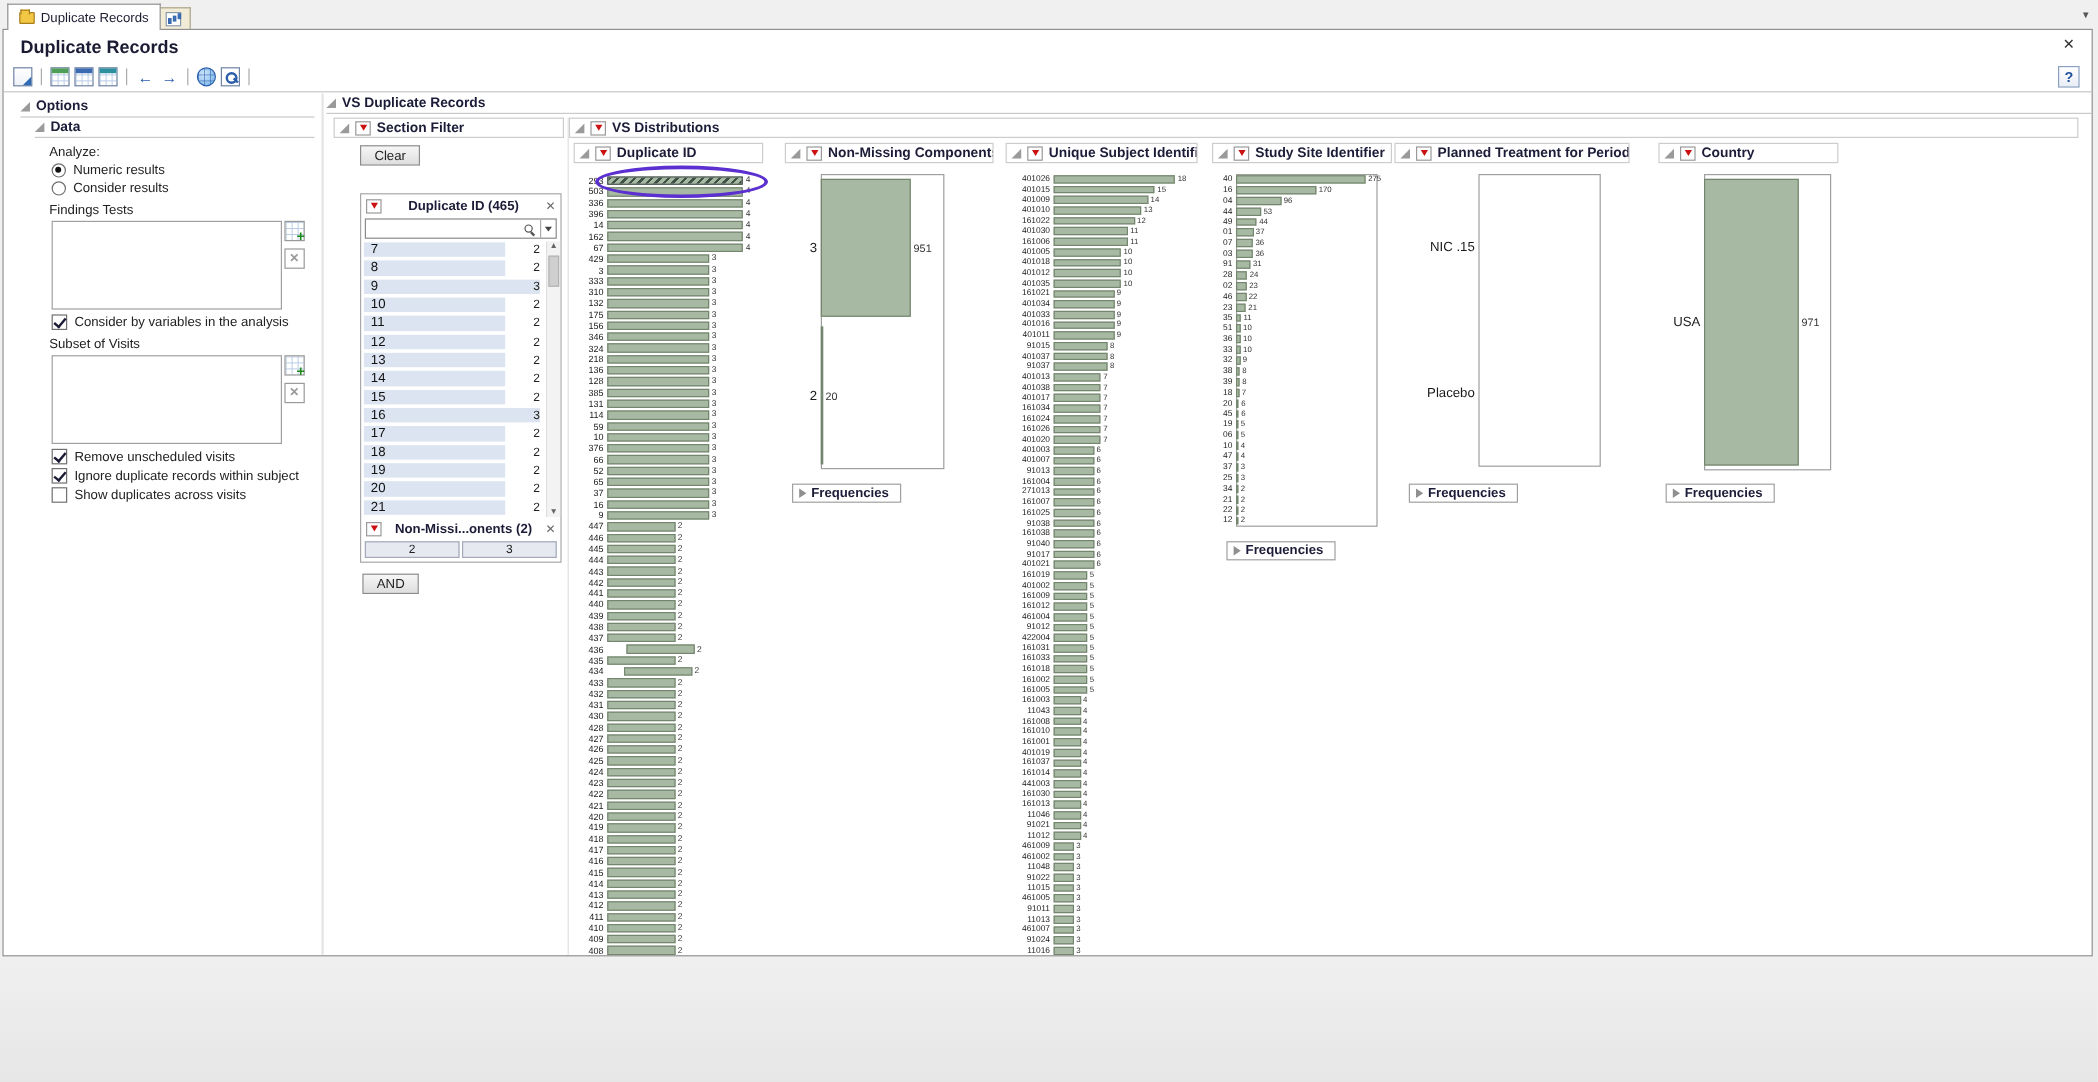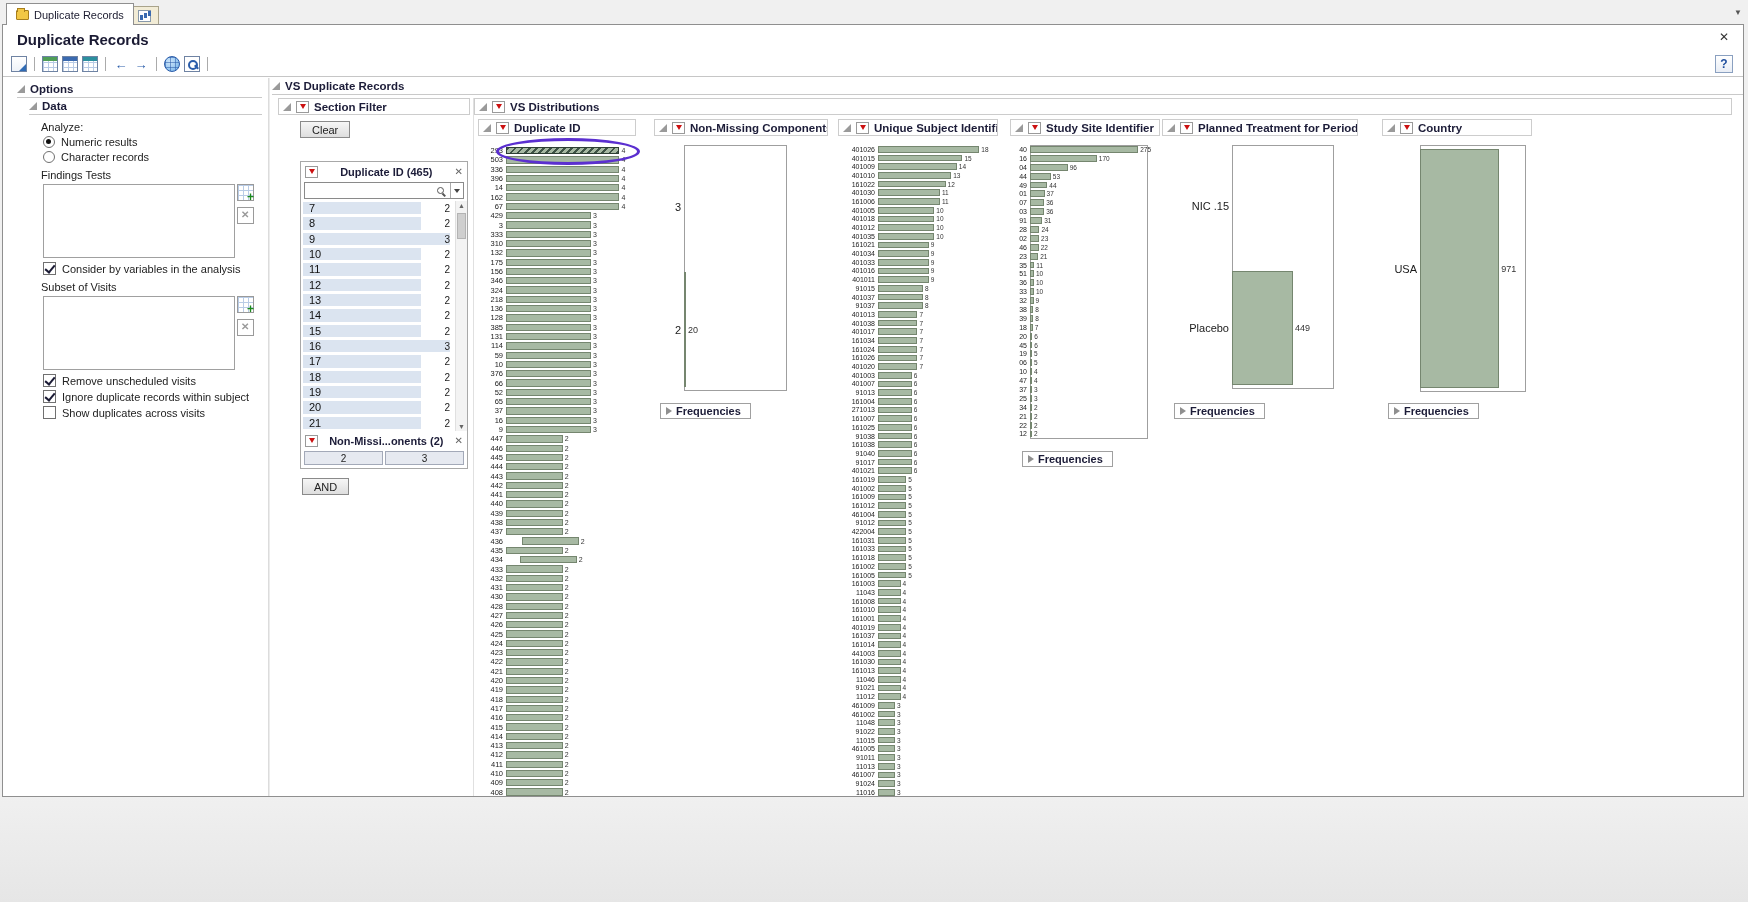--- a/index.html
+++ b/index.html
@@ -163,21 +163,21 @@
             <span>Data</span>
           </div>
           <div class="opt-inner">
             <div class="lbl">Analyze:</div>
             <label class="radio">
               <span class="rb sel"></span>
               <span>Numeric results</span>
             </label>
             <label class="radio">
               <span class="rb"></span>
-              <span>Character records</span>
+              <span>Consider results</span>
             </label>
             <div class="lbl">Findings Tests</div>
             <div class="lb-wrap">
               <div class="listbox"></div>
               <div class="lb-btns">
                 <span class="sq-btn addtbl"></span>
                 <span class="sq-btn xbtn"></span>
               </div>
             </div>
             <label class="check">
@@ -856,20 +856,24 @@
               <div class="bar-track">
                 <div class="bar" style="width: 56.7442px;"></div>
                 <span class="val-label" style="font-size: 7px;">2</span>
               </div>
             </div>
           </div>
         <div class="chart block" style="left:386px; top:67px;">
             <div class="chart-frame" style="left: 28px; width: 103px; height: 246px;"></div>
             <div class="chart-row" style="height: 123px;">
               <span class="cat-label" style="width: 28px; font-size: 11px;">3</span>
+              <div class="bar-track">
+                <div class="bar" style="width: 75.3485px;"></div>
+                <span class="val-label" style="font-size: 9px;">951</span>
+              </div>
             </div>
             <div class="chart-row" style="height: 123px;">
               <span class="cat-label" style="width: 28px; font-size: 11px;">2</span>
               <div class="bar-track">
                 <div class="bar" style="width: 1.58462px;"></div>
                 <span class="val-label" style="font-size: 9px;">20</span>
               </div>
             </div>
           </div>
         <div class="chart" style="left:574px; top:67px;">
@@ -1633,24 +1637,20 @@
               </div>
             </div>
           </div>
         <div class="chart block" style="left:896px; top:67px;">
             <div class="chart-frame" style="left: 66px; width: 102px; height: 244px;"></div>
             <div class="chart-row" style="height: 122px;">
               <span class="cat-label" style="width: 66px; font-size: 11px;">NIC .15</span>
             </div>
             <div class="chart-row" style="height: 122px;">
               <span class="cat-label" style="width: 66px; font-size: 11px;">Placebo</span>
-              <div class="bar-track">
-                <div class="bar" style="width: 61.064px;"></div>
-                <span class="val-label" style="font-size: 9px;">449</span>
-              </div>
             </div>
           </div>
         <div class="chart block" style="left:1110px; top:67px;">
             <div class="chart-frame" style="left: 40px; width: 106px; height: 247px;"></div>
             <div class="chart-row" style="height: 247px;">
               <span class="cat-label" style="width: 40px; font-size: 11px;">USA</span>
               <div class="bar-track">
                 <div class="bar" style="width: 79.1738px;"></div>
                 <span class="val-label" style="font-size: 9px;">971</span>
               </div>

